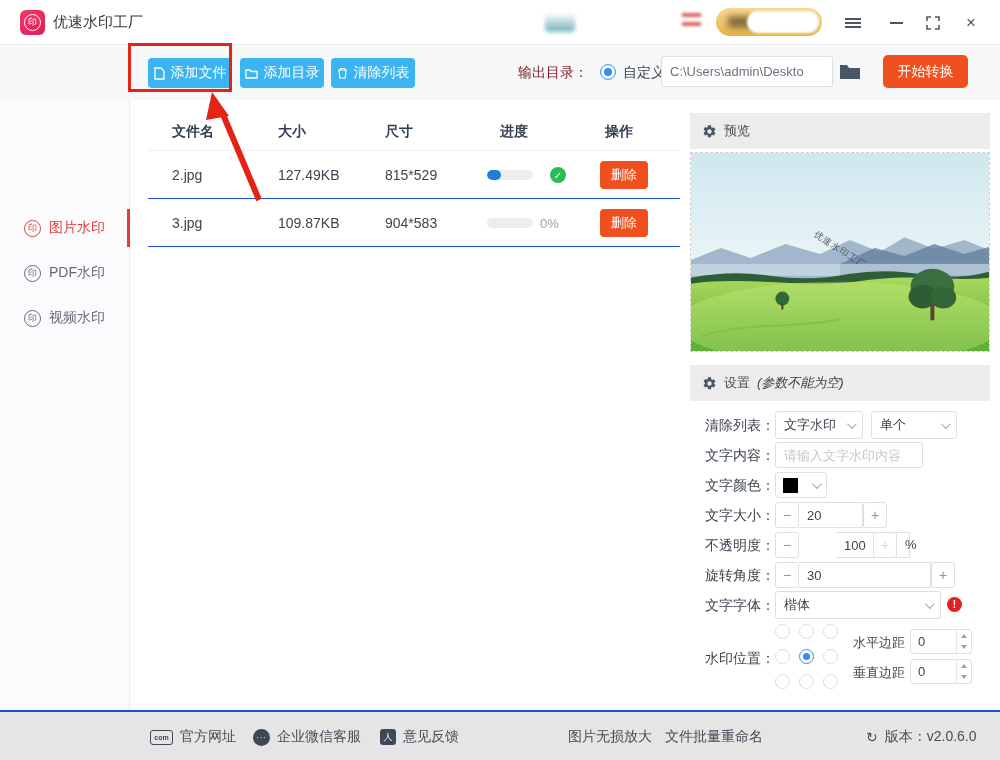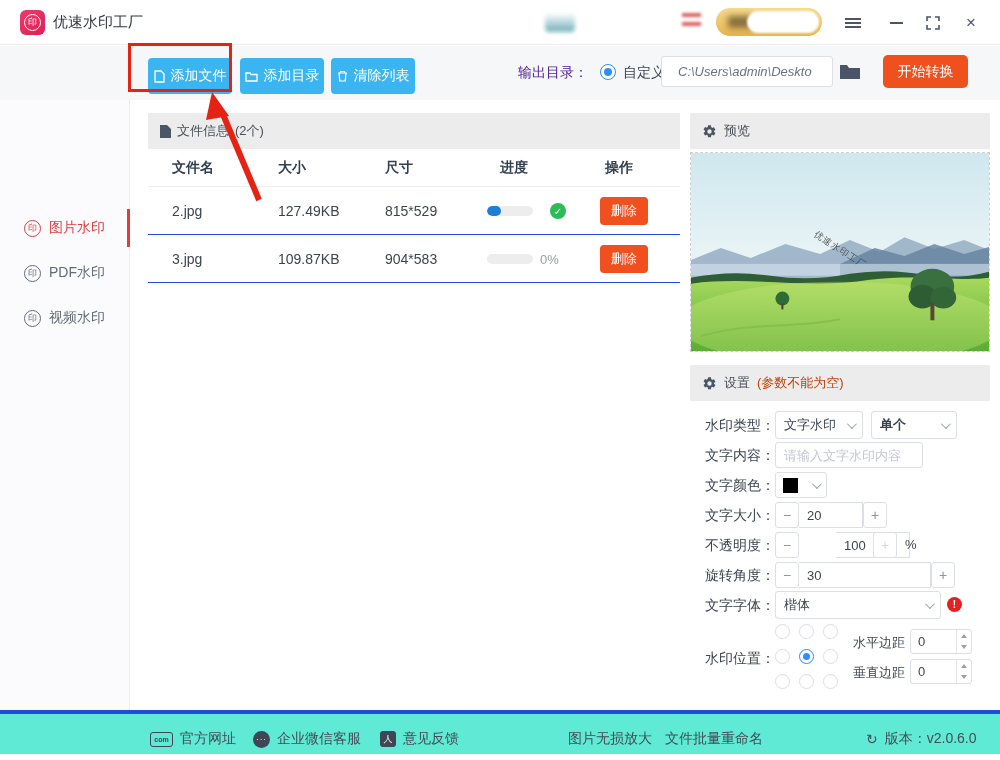--- a/index.html
+++ b/index.html
@@ -22,31 +22,31 @@
   .redact-gold { position:absolute; left:716px; top:8px; width:106px; height:28px; border-radius:14px;
     background:linear-gradient(180deg,#f6d98e,#e7b44a); overflow:hidden; }
   .redact-gold .wipe { position:absolute; right:3px; top:3px; width:72px; height:22px; border-radius:11px; background:#fff; filter:blur(1px); }
   .redact-gold .smudge { position:absolute; left:12px; top:8px; width:26px; height:12px; background:#6b5a33; filter:blur(3px); opacity:.8; }
   .winbtn { position:absolute; top:11px; width:24px; height:24px; display:flex; align-items:center; justify-content:center; cursor:pointer; color:#4b5563; }
   .hamb i { display:block; width:16px; height:2px; background:#4b5563; margin:2px 0; }
   .minbar { width:13px; height:2px; background:#4b5563; }
   .closex { font-size:17px; color:#4b5563; }
   
   .toolbar { position:absolute; left:0; top:46px; width:1000px; height:54px; background:#f6f7f9; }
-  .btn-blue { position:absolute; top:58px; height:36px; border:none; border-radius:4px; background:#3ab5f1; color:#fff;
+  .btn-blue { position:absolute; top:58px; height:30px; border:none; border-radius:4px; background:#3ab5f1; color:#fff;
     font-size:14px; display:flex; align-items:center; justify-content:center; gap:6px; cursor:pointer; font-family:inherit; }
   .annot-rect { position:absolute; left:128px; top:43px; width:104px; height:49px; border:3px solid #e42315; pointer-events:none; z-index:5; }
   .annot-arrow { position:absolute; left:195px; top:90px; width:80px; height:120px; pointer-events:none; z-index:5; }
-  .out-label { position:absolute; left:518px; top:64px; font-size:14px; color:#4c1d95; }
+  .out-label { position:absolute; left:518px; top:64px; font-size:14px; color:#7f1d1d; }
   .radio-outer { position:absolute; left:600px; top:64px; width:16px; height:16px; border-radius:50%; border:1.5px solid #2f8ef5;
     display:flex; align-items:center; justify-content:center; cursor:pointer; background:#fff; }
   .radio-outer i { width:8px; height:8px; border-radius:50%; background:#2f8ef5; }
   .radio-label { position:absolute; left:623px; top:64px; font-size:14px; color:#3d4450; }
   .path-input { position:absolute; left:661px; top:56px; width:172px; height:31px; border:1px solid #dcdfe3; border-radius:3px;
-    background:#fff; font-size:13px; color:#6b7280; padding:0 16px; font-family:inherit;font-style:italic; }
+    background:#fff; font-size:13px; color:#6b7280; padding:0 8px; font-family:inherit; }
   .folder-browse { position:absolute; left:839px; top:61px; width:22px; height:20px; cursor:pointer; }
   .btn-start { position:absolute; left:883px; top:55px; width:85px; height:33px; background:#f0501e; color:#fff; border:none;
     border-radius:5px; font-size:14px; cursor:pointer; font-family:inherit; }
   
   .sidebar { position:absolute; left:0; top:100px; width:130px; height:610px; background:#fbfbfd; border-right:1px solid #ececec; }
   .side-item { position:absolute; left:0; width:130px; height:40px; display:flex; align-items:center; gap:8px; padding-left:24px;
     font-size:14px; color:#636b77; cursor:pointer; }
   .side-icon { width:17px; height:17px; border:1.4px solid currentColor; border-radius:50%; font-size:9px;
     display:flex; align-items:center; justify-content:center; flex:0 0 auto; }
   .side-item.active { color:#e23c3c; }
@@ -61,21 +61,21 @@
   .pill { position:absolute; left:339px; top:19px; width:46px; height:10px; border-radius:5px; background:#ededed; overflow:hidden; }
   .pill i { display:block; height:10px; border-radius:5px; background:#1f7fd8; }
   .okcheck { position:absolute; left:402px; top:16px; width:16px; height:16px; border-radius:50%; background:#2bbd55; color:#fff;
     font-size:10px; display:flex; align-items:center; justify-content:center; }
   .pct { position:absolute; left:392px; top:50%; transform:translateY(-50%); color:#9aa0a8; font-size:13px; }
   .del-btn { position:absolute; left:452px; top:10px; width:48px; height:28px; background:#f0501e; color:#fff; border:none;
     border-radius:4px; font-size:13px; cursor:pointer; font-family:inherit; }
   
   .rpanel { position:absolute; left:690px; top:113px; width:300px; }
   .secbar { height:36px; background:#ececec; display:flex; align-items:center; gap:7px; padding-left:12px; font-size:13px; color:#4a4f58; }
-  .secbar .note { color:#c2410c; }
+  .secbar .note { color:#404040;font-style:italic; }
   .gear { width:15px; height:15px; fill:#4a5568; flex:0 0 auto; }
   .preview-box { position:absolute; left:0; top:39px; width:300px; height:200px; border:1px dashed #cfcfcf; overflow:hidden; }
   .wm-text { position:absolute; left:50%; top:49%; transform:translate(-50%,-50%) rotate(33deg); font-size:9px; letter-spacing:1px;
     color:rgba(60,60,60,.85); white-space:nowrap; font-family:"Liberation Serif","DejaVu Serif",serif; }
   .setsec { position:absolute; left:0; top:252px; width:300px; }
   .sets { position:absolute; left:690px; top:400px; width:300px; height:300px; font-size:14px; }
   .slabel { position:absolute; left:15px; color:#3d4450; }
   .selbox { position:absolute; height:28px; border:1px solid #dcdfe3; border-radius:3px; background:#fff; display:flex; align-items:center;
     justify-content:space-between; padding:0 8px; font-size:13px; color:#3d4450; cursor:pointer; }
   .chev { width:7px; height:7px; border-right:1.4px solid #98a0aa; border-bottom:1.4px solid #98a0aa; transform:rotate(45deg) translateY(-2px); flex:0 0 auto; }
@@ -95,21 +95,21 @@
   .posdot.sel { border-color:#2f8ef5; }
   .posdot.sel::after { content:""; position:absolute; left:3px; top:3px; width:7px; height:7px; border-radius:50%; background:#2f8ef5; }
   .mlabel { position:absolute; font-size:13px; color:#3d4450; }
   .spin { position:absolute; width:62px; height:25px; border:1px solid #dcdfe3; border-radius:3px; background:#fff; }
   .spin .val { position:absolute; left:7px; top:4px; font-size:13px; color:#3d4450; }
   .spin .arrows { position:absolute; right:0; top:0; width:15px; height:23px; border-left:1px solid #e4e6e9; }
   .tri-up,.tri-down { position:absolute; left:4px; width:0; height:0; border-left:3.5px solid transparent; border-right:3.5px solid transparent; cursor:pointer; }
   .tri-up { top:4px; border-bottom:4px solid #9aa0a8; }
   .tri-down { bottom:4px; border-top:4px solid #9aa0a8; }
   
-  .footer { position:absolute; left:0; top:710px; width:1000px; height:44px; background:#5eead4; border-top:4px solid #1d4ed8; font-size:14px; color:#454d59; }
+  .footer { position:absolute; left:0; top:710px; width:1000px; height:50px; background:#e5e5e5; border-top:2px solid #1d4ed8; font-size:14px; color:#454d59; }
   .fitem { position:absolute; top:0; height:50px; display:flex; align-items:center; gap:7px; cursor:pointer; }
   .comicon { width:23px; height:15px; border:1.5px solid #3f4656; border-radius:3px; font-size:7px; font-weight:bold; color:#3f4656;
     display:flex; align-items:center; justify-content:center; }
   .chaticon { width:17px; height:17px; border-radius:50%; background:#3f4656; color:#fff; font-size:8px; letter-spacing:1px;
     display:flex; align-items:center; justify-content:center; }
   .fbicon { width:16px; height:16px; border-radius:3px; background:#3f4656; color:#fff; font-size:9px;
     display:flex; align-items:center; justify-content:center; }
   .refresh { font-size:14px; color:#454d59; }
 </style>
 </head>
@@ -192,27 +192,20 @@
       <span class="side-icon">印</span>
       <span>PDF水印</span>
     </div>
     <div class="side-item" style="top:198px;">
       <span class="side-icon">印</span>
       <span>视频水印</span>
     </div>
   </div>
 
   <div class="main">
-    <div class="infobar">
-      <svg width="11" height="13" viewBox="0 0 11 13">
-        <path d="M0 0h7l4 4v9H0z" fill="#4a5568"></path>
-        </svg>
-      <span>文件信息</span>
-      <span>(2个)</span>
-    </div>
     <div class="thead">
       <span class="c0">文件名</span>
       <span class="c1">大小</span>
       <span class="c2">尺寸</span>
       <span class="c3">进度</span>
       <span class="c4">操作</span>
     </div>
     <div class="trow">
       <span class="txt c0">2.jpg</span>
       <span class="txt c1">127.49KB</span>
@@ -275,26 +268,26 @@
       <svg class="gear" viewBox="0 0 24 24">
         <path d="M19.14,12.94a7.07,7.07 0 0,0 .06-.94 7.07,7.07 0 0,0-.06-.94l2.03-1.58a.5.5 0 0,0 .12-.64l-1.92-3.32a.5.5 0 0,0-.61-.22l-2.39.96a7.23,7.23 0 0,0-1.62-.94l-.36-2.54A.5.5 0 0,0 13.9,2h-3.8a.5.5 0 0,0-.5.42l-.36,2.54a7.23,7.23 0 0,0-1.62.94l-2.39-.96a.5.5 0 0,0-.61.22L2.7,8.48a.5.5 0 0,0 .12.64l2.03,1.58a7.07,7.07 0 0,0 0,1.88L2.82,14.16a.5.5 0 0,0-.12.64l1.92,3.32c.14.24.42.34.61.22l2.39-.96c.5.38 1.03.7 1.62.94l.36,2.54c.04.24.25.42.5.42h3.8c.25 0 .46-.18.5-.42l.36-2.54a7.23,7.23 0 0,0 1.62-.94l2.39.96c.23.09.47 0 .61-.22l1.92-3.32a.5.5 0 0,0-.12-.64ZM12,15.5A3.5,3.5 0 1,1 15.5,12 3.5,3.5 0 0,1 12,15.5Z"></path>
         </svg>
       <span>设置</span>
       <span class="note">(参数不能为空)</span>
     </div>
   </div>
 
   <div class="sets" style="top:0;left:0;width:1000px;height:760px;pointer-events:none;">
     <div style="pointer-events:auto;">
-      <span class="slabel" style="left:705px;top:417px;">水印类型：</span>
+      <span class="slabel" style="left:705px;top:417px;">清除列表：</span>
       <div class="selbox" style="left:775px;top:411px;width:88px;">
         <span>文字水印</span>
           <i class="chev"></i>
       </div>
-      <div class="selbox" style="left:871px;top:411px;width:86px;font-weight:bold;">
+      <div class="selbox" style="left:871px;top:411px;width:86px;">
         <span>单个</span>
           <i class="chev"></i>
       </div>
 
       <span class="slabel" style="left:705px;top:447px;">文字内容：</span>
       <input class="txtinput" style="left: 775px; top: 442px; width: 148px;" placeholder="请输入文字水印内容">
 
       <span class="slabel" style="left:705px;top:477px;">文字颜色：</span>
       <div class="selbox" style="left:775px;top:472px;width:52px;height:26px;padding:0 7px;">
         <span class="swatch"></span>

